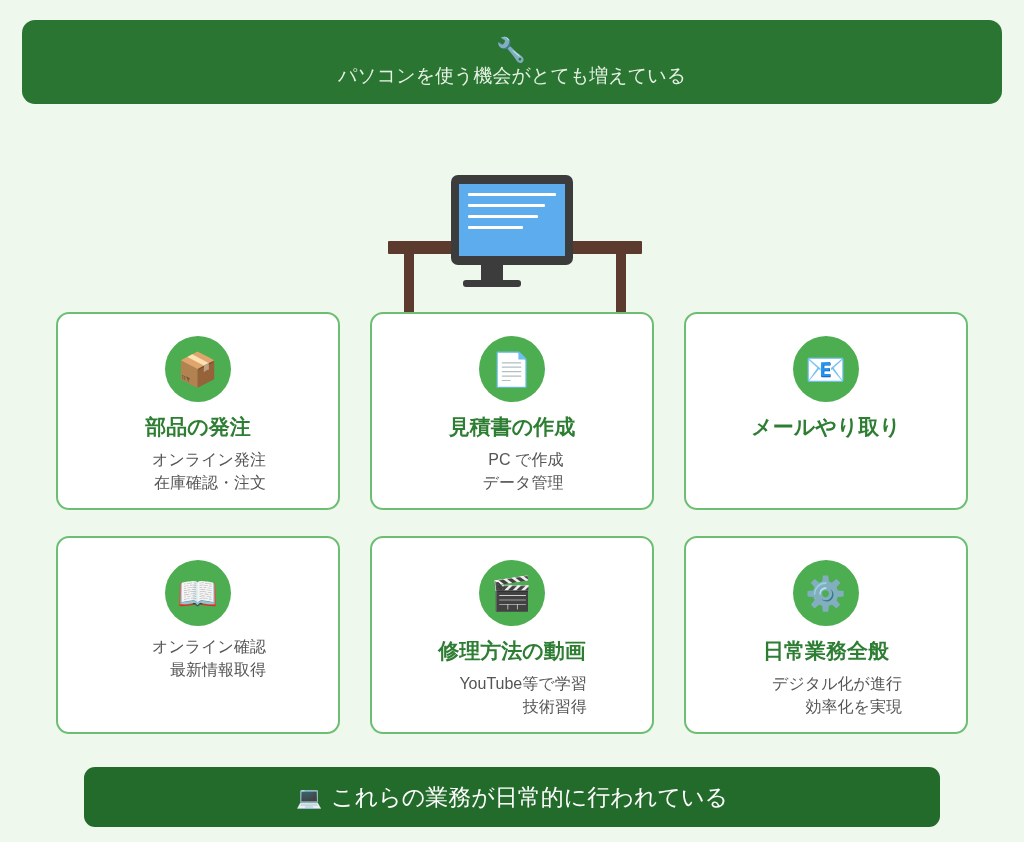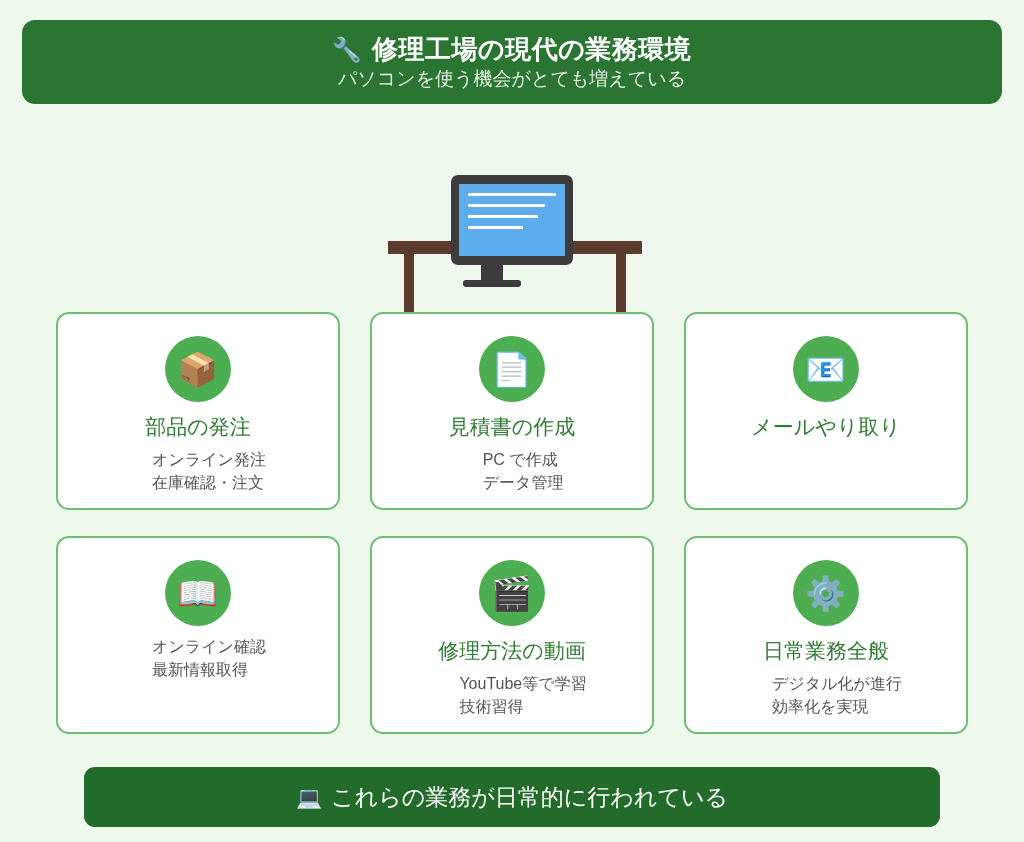--- a/index.html
+++ b/index.html
@@ -162,28 +162,28 @@
     display: flex;
     align-items: center;
     justify-content: center;
     font-size: 33px;
     line-height: 1;
   }
   .card-title {
     margin-top: 12px;
     color: #2d7d32;
     font-size: 21px;
-    font-weight: normal;
+    font-weight: bold;
     line-height: 1.2;
     text-align: center;
     white-space: nowrap;
   }
   .card-lines {
     margin-top: 9px;
-    text-align: left;
+    text-align: right;
     color: #555555;
     font-size: 16px;
     line-height: 1.45;
     margin-left: 22px;
   }
   .card-line { white-space: nowrap; }
 
   
   .footer-banner {
     position: absolute;
@@ -211,21 +211,20 @@
   }
 </style>
 </head>
 <body>
 
 <div class="page">
 
   <div class="header-banner">
     <div class="header-title">
       <span class="header-title-emoji">🔧</span>
-      <span>修理工場の現代の業務環境</span>
     </div>
     <div class="header-subtitle">パソコンを使う機会がとても増えている</div>
   </div>
 
   <div class="illustration">
     <div class="desk-top"></div>
     <div class="desk-leg left"></div>
     <div class="desk-leg right"></div>
     <div class="monitor">
       <div class="monitor-screen">

